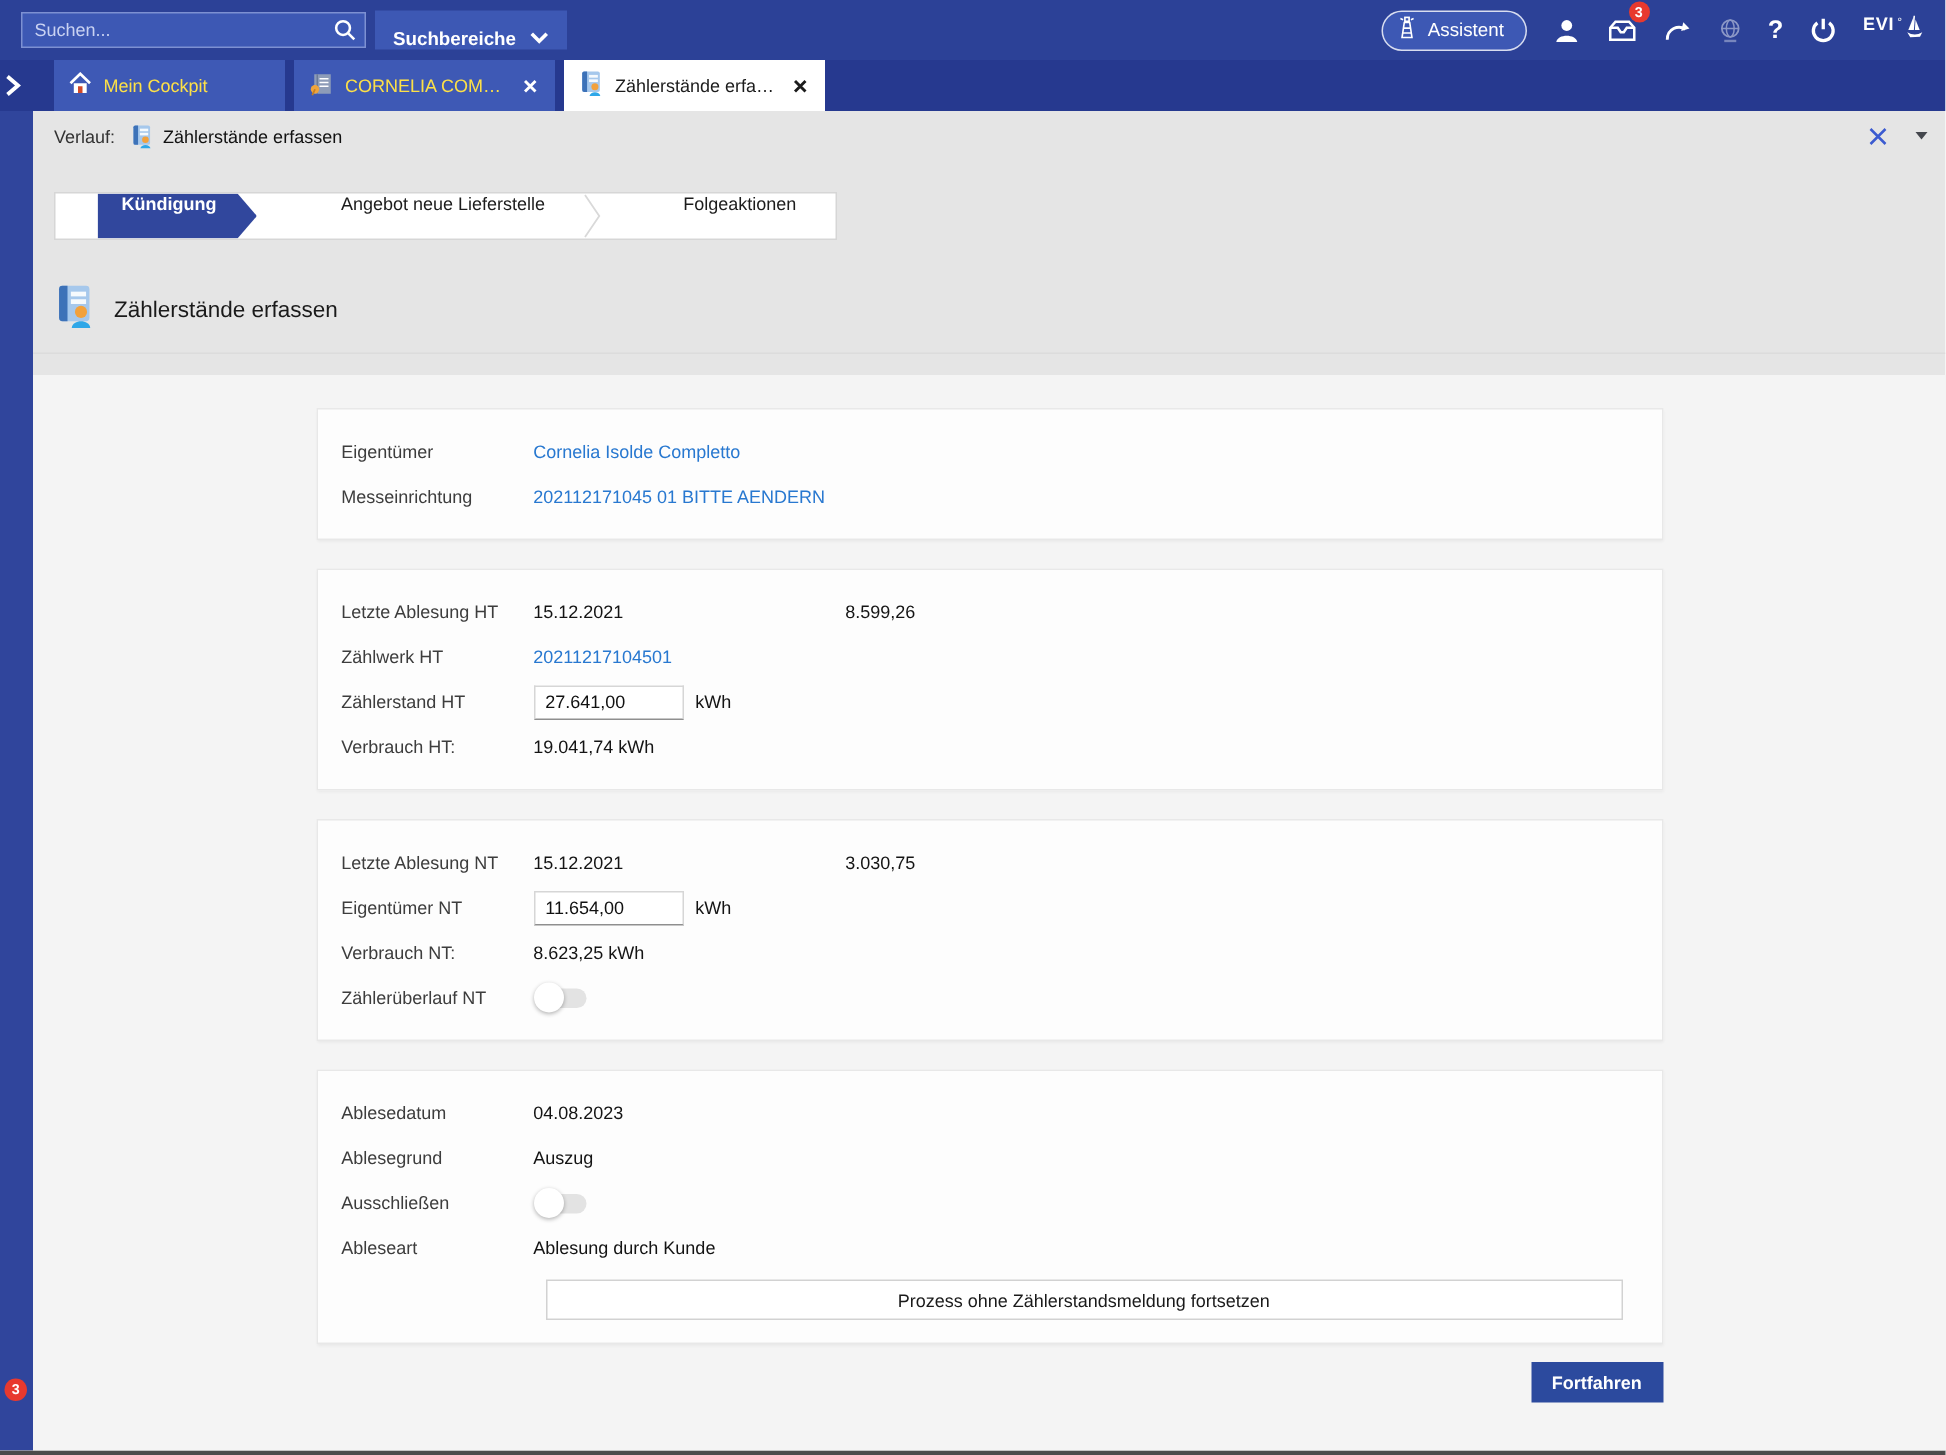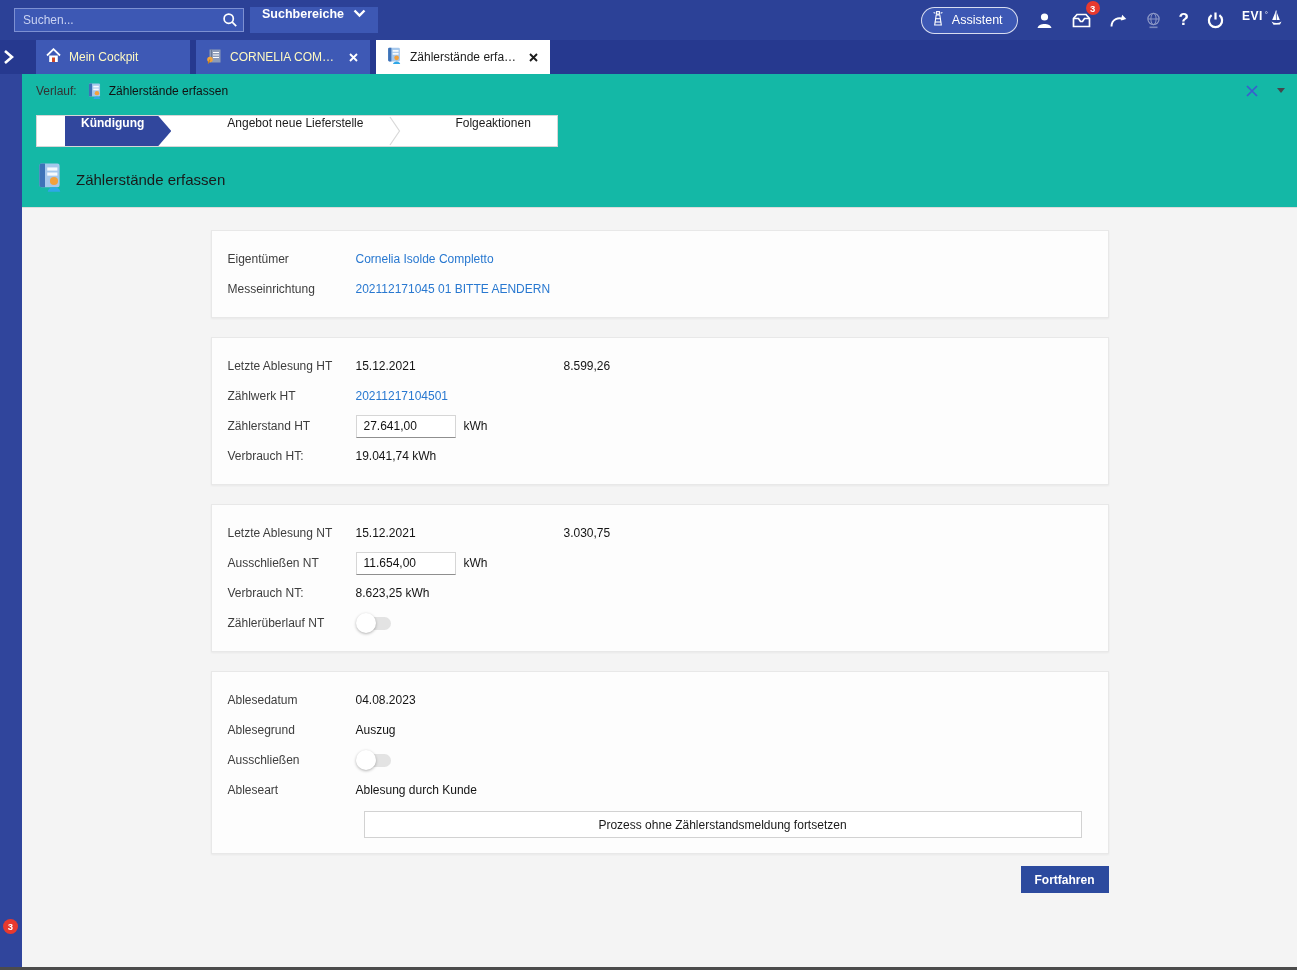--- a/index.html
+++ b/index.html
@@ -25,21 +25,21 @@
   }
   .search-box input {
     flex:1; background:transparent; border:none; outline:none;
     color:#ffffff; font-size:12px; padding:0 8px;
   }
   .search-box input::placeholder { color:#c9d2f2; }
   .search-icon { width:26px; display:flex; align-items:center; justify-content:center; cursor:pointer; }
   .scope-btn {
     margin-left:6px; height:26px; background:#3d58b4;
     color:#ffffff; font-size:12.5px; font-weight:bold;
-    display:flex; align-items:flex-start; gap:9px; padding:0 12px;
+    display:flex; align-items:flex-end; gap:9px; padding:0 12px;
   }
   .top-right { margin-left:auto; display:flex; align-items:center; gap:17px; margin-right:14px; }
   .assistant-btn {
     height:27px; border:1px solid rgba(255,255,255,.8); border-radius:14px;
     background:#3d58b4; color:#ffffff; font-weight:normal; font-size:12.5px;
     display:flex; align-items:center; gap:7px; padding:0 14px 0 9px;
   }
   .tb-icon { position:relative; display:flex; align-items:center; justify-content:center; height:28px; }
   .tb-icon.dim { opacity:.45; }
   .help-q { color:#ffffff; font-size:17px; font-weight:bold; }
@@ -54,39 +54,39 @@
   .brand-deg { font-size:8px; margin-top:1px; }
 
   
   .tabbar {
     height:34px; background:#26398f;
     display:flex; align-items:stretch; position:relative;
   }
   .nav-expand { position:absolute; left:3px; top:7px; width:18px; height:20px; display:flex; align-items:center; cursor:pointer; }
   .tab {
     display:flex; align-items:center; gap:8px;
-    background:#3e59b5; color:#fef9c3; font-size:12px;
+    background:#3e59b5; color:#fde047; font-size:12px;
     padding:0 10px; margin-right:6px; cursor:pointer; white-space:nowrap;
   }
   .tab:first-of-type { margin-left:36px; width:154px; }
   .tab.t2 { width:174px; }
   .tab.active { background:#ffffff; color:#1c1c1c; width:174px; margin-right:0; }
   .tab .tab-label { flex:1; overflow:hidden; text-overflow:ellipsis; }
   .tab-close { display:flex; align-items:center; justify-content:center; width:14px; height:14px; cursor:pointer; }
 
   
   .main { display:flex; height:893px; }
   .left-strip { width:22px; background:#30459c; position:relative; flex:none; cursor:pointer; }
   .strip-badge {
     position:absolute; bottom:33px; left:3px;
     width:15px; height:15px; border-radius:50%;
     background:#e8392e; color:#ffffff; font-size:9.5px; font-weight:bold;
     display:flex; align-items:center; justify-content:center;
   }
-  .content { flex:1; background:#14b8a6; display:flex; flex-direction:column; min-width:0; }
+  .content { flex:1; background:#e5e5e5; display:flex; flex-direction:column; min-width:0;gap:14px; }
 
   .verlauf-row { height:33px; display:flex; align-items:center; padding:0 12px 0 14px; flex:none; }
   .vlabel { font-size:12px; color:#333333; margin-right:10px; }
   .vicon { display:flex; margin-right:7px; }
   .vcur { font-size:12px; color:#111111; cursor:pointer; }
   .vspacer { flex:1; }
   .vclose { display:flex; cursor:pointer; margin-right:18px; }
   .vcaret {
     width:0; height:0; cursor:pointer;
     border-left:4px solid transparent; border-right:4px solid transparent;
@@ -393,21 +393,21 @@
         </div>
       </div>
 
       <div class="card">
         <div class="frow">
           <span class="flabel">Letzte Ablesung NT</span>
           <span class="fval">15.12.2021</span>
           <span class="fval2">3.030,75</span>
         </div>
         <div class="frow">
-          <span class="flabel">Ausschließen NT</span>
+          <span class="flabel">Eigentümer NT</span>
           <input class="reading-input" value="11.654,00" style="">
           <span class="funit">kWh</span>
         </div>
         <div class="frow">
           <span class="flabel">Verbrauch NT:</span>
           <span class="fval">8.623,25 kWh</span>
         </div>
         <div class="frow">
           <span class="flabel">Zählerüberlauf NT</span>
           <span class="toggle">

